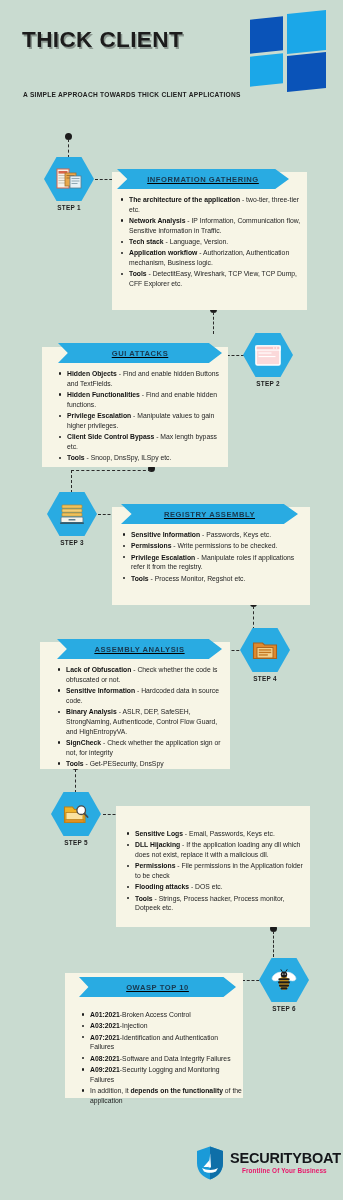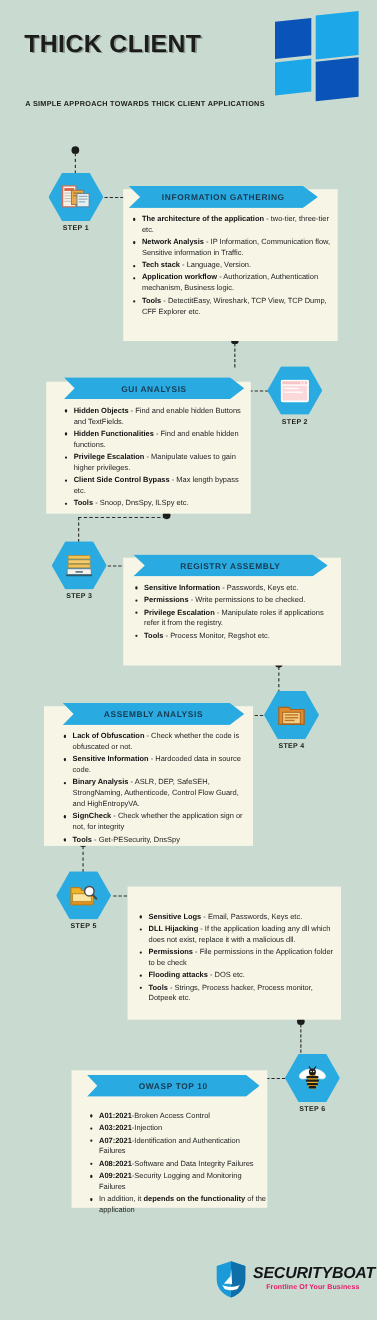--- a/index.html
+++ b/index.html
@@ -54,21 +54,21 @@
   .step-label {
     margin-top: 3px; font-size: 6.4px; font-weight: bold;
     letter-spacing: 0.3px; color: #1c1c1c;
   }
   .hex svg { display: block; }
 
   
   .card { position: absolute; background: #f7f5e6; }
   .banner {
     position: absolute; height: 20px; background: #29abe2;
-    display: flex; align-items: center; justify-content: center;
+    display: flex; align-items: center; justify-content: center; text-decoration: underline;
   }
   .banner.right-arrow { clip-path: polygon(0% 0%, 92% 0%, 100% 50%, 92% 100%, 0% 100%, 6% 50%); }
   .banner-text {
     font-size: 7.6px; font-weight: bold; letter-spacing: 0.55px; color: #18384f;
     white-space: nowrap;
   }
 
   ul.bullets { list-style: none; }
   ul.bullets li {
     position: relative; padding-left: 8px; margin-bottom: 1.5px;
@@ -78,21 +78,21 @@
     content: ""; position: absolute; left: 0px; top: 3.4px;
     width: 2.4px; height: 2.4px; background: #1c1c1c; border-radius: 50%;
   }
   ul.bullets b { font-weight: bold; color: #111; }
 
   
   .footer { position: absolute; left: 196px; top: 1146px; width: 140px; height: 38px; }
   .shield { position: absolute; left: 0; top: 0; width: 28px; height: 34px; }
   .brand {
     position: absolute; left: 34px; top: 4px;
-    font-size: 14.5px; font-weight: bold; letter-spacing: -0.2px; color: #14161a; font-style: italic;
+    font-size: 14.5px; font-weight: bold; letter-spacing: -0.2px; color: #14161a;
   }
   .tagline {
     position: absolute; left: 46px; top: 21px;
     font-size: 6.4px; font-weight: bold; letter-spacing: 0.1px; color: #e8176a;
   }
 </style>
 </head>
 <body>
 
 <div id="page">
@@ -179,21 +179,21 @@
         <circle cx="18.8" cy="3" r="0.8" fill="#ffffff"></circle>
         <rect x="3.5" y="7.5" width="13" height="1.1" fill="#ffffff"></rect>
         <rect x="3.5" y="11" width="17" height="1.1" fill="#ffffff"></rect>
       </svg>
     </div>
     <div class="step-label">STEP 2</div>
   </div>
 
   <div class="card" style="left:42px; top:347px; width:186px; height:120px;"></div>
   <div class="banner right-arrow" style="left:58px; top:343px; width:164px;">
-    <span class="banner-text">GUI ANALYSIS</span>
+    <span class="banner-text">GUI ATTACKS</span>
   </div>
   <ul class="bullets" style="position:absolute; left:59px; top:369px; width:166px;">
     <li><b>Hidden Objects</b><span> - Find and enable hidden Buttons and TextFields.</span></li>
     <li><b>Hidden Functionalities</b><span> - Find and enable hidden functions.</span></li>
     <li><b>Privilege Escalation</b><span> - Manipulate values to gain higher privileges.</span></li>
     <li><b>Client Side Control Bypass</b><span> - Max length bypass etc.</span></li>
     <li><b>Tools</b><span> - Snoop, DnsSpy, ILSpy etc.</span></li>
   </ul>
 
   <div class="step" style="left:47px; top:492px;">

